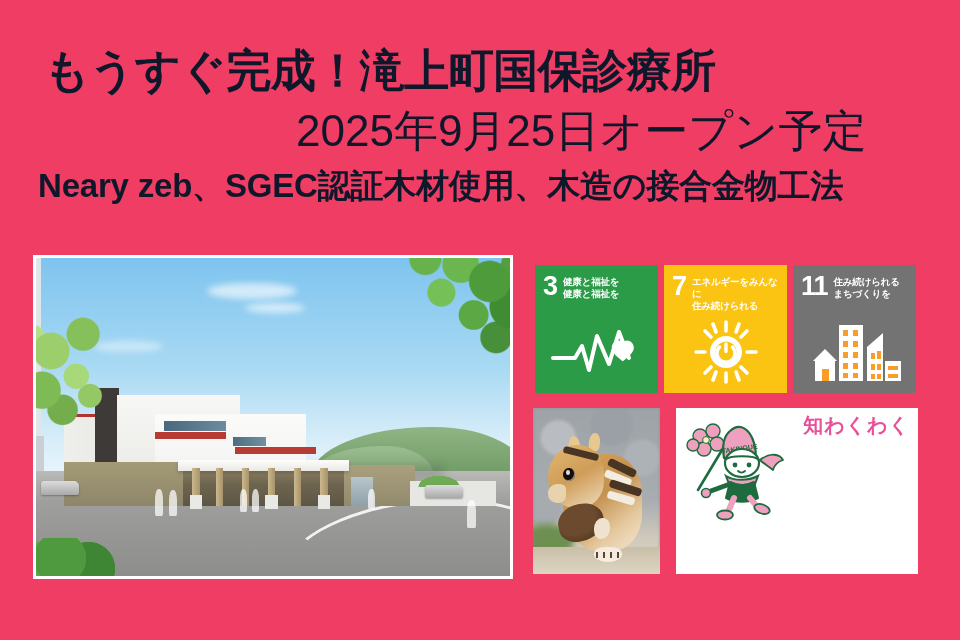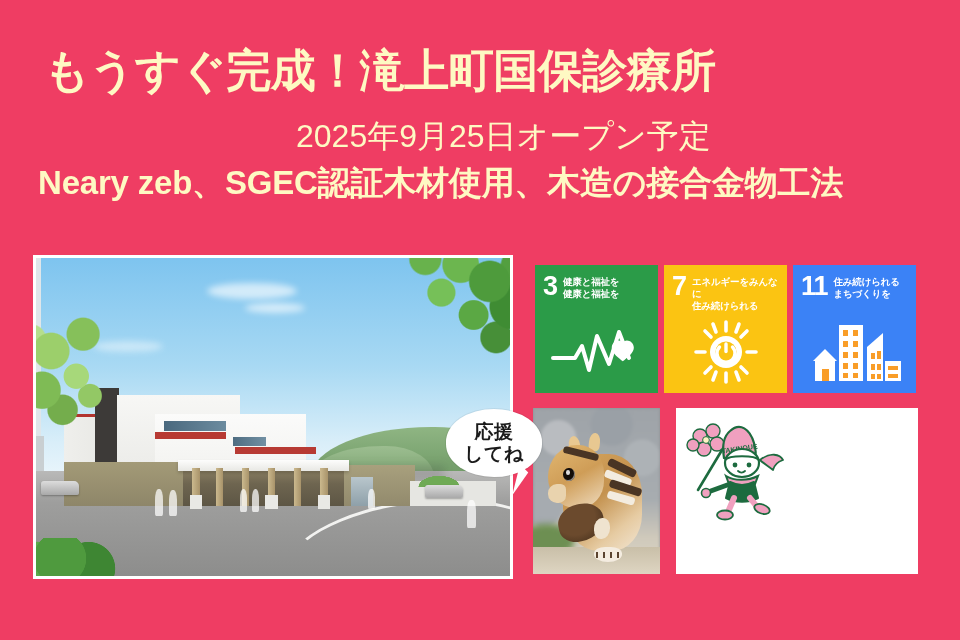--- a/index.html
+++ b/index.html
@@ -21,36 +21,36 @@
     background: #ef3d63;
     overflow: hidden;
   }
 
   
   .headline {
     position: absolute;
     left: 0;
     top: 44px;
     width: 960px;
-    color: #fef9c3;
+    color: #0f172a;
   }
   .hl-line1 {
     font-size: 45px;
     font-weight: 700;
     letter-spacing: -0.5px;
     line-height: 1.18;
     padding-left: 44px;
     white-space: nowrap;
   }
   .hl-line2 {
-    font-size: 32px;
+    font-size: 44px;
     font-weight: 400;
     line-height: 1.2;
     padding-left: 296px;
-    margin-top: 20px;
+    margin-top: 8px;
     white-space: nowrap;
   }
   .hl-line3 {
     font-size: 33px;
     font-weight: 600;
     letter-spacing: -0.2px;
     line-height: 1.2;
     padding-left: 38px;
     margin-top: 8px;
     white-space: nowrap;
@@ -627,27 +627,20 @@
       <div class="car car-r"></div>
       <div class="fig f1"></div>
       <div class="fig f2"></div>
       <div class="fig f3"></div>
       <div class="fig f4"></div>
       <div class="fig f5"></div>
       <div class="fig f6"></div>
     </div>
   </div>
 
-  <div class="speech">
-    <div class="speech-text">
-      <span>応援</span><br>
-      <span>してね</span>
-    </div>
-    <div class="speech-tail"></div>
-  </div>
 
   <div class="sdg-row">
 
     <div class="sdg" style="background:#2b9b48">
       <div class="sdg-head">
         <div class="sdg-num">3</div>
         <div class="sdg-label">
           <span>健康と福祉を</span><br>
           <span>健康と福祉を</span>
         </div>
@@ -686,21 +679,21 @@
           </g>
           <circle cx="38" cy="32" r="16" fill="#ffffff"></circle>
           <circle cx="38" cy="32" r="10.5" fill="#fbc412"></circle>
           <path d="M38 24.5v8" stroke="#fbc412" stroke-width="3.4" stroke-linecap="round"></path>
           <path d="M31.5 27a9 9 0 1 0 13 0" fill="none" stroke="#ffffff" stroke-width="3.4" stroke-linecap="round"></path>
           <path d="M38 24v7.5" stroke="#ffffff" stroke-width="3.4" stroke-linecap="round"></path>
         </svg>
       </div>
     </div>
 
-    <div class="sdg" style="background:#3b82f6">
+    <div class="sdg" style="background:#737373">
       <div class="sdg-head">
         <div class="sdg-num">11</div>
         <div class="sdg-label">
           <span>住み続けられる</span><br>
           <span>まちづくりを</span>
         </div>
       </div>
       <div class="sdg-art">
         <svg width="96" height="62" viewBox="0 0 96 62" aria-hidden="true">
           <g fill="#ffffff">
@@ -798,19 +791,20 @@
           <circle cx="22" cy="75" r="4.5" fill="#f0a0bf" stroke="#1d6b3f" stroke-width="1.6"></circle>
 
           <path d="M50 80 L44 94" stroke="#f0a0bf" stroke-width="6" stroke-linecap="round"></path>
           <path d="M66 80 L74 90" stroke="#f0a0bf" stroke-width="6" stroke-linecap="round"></path>
           <ellipse cx="41" cy="97" rx="8" ry="4.5" fill="#f0a0bf" stroke="#1d6b3f" stroke-width="1.8"></ellipse>
           <ellipse cx="78" cy="91" rx="8" ry="4.5" fill="#f0a0bf" stroke="#1d6b3f" stroke-width="1.8" transform="rotate(20 78 91)"></ellipse>
         </svg>
       </div>
 
       <div class="logo-tag">
+        <div>知わくわく</div>
       </div>
 
 
     </div>
   </div>
 
 </div>
 
 </body></html>

